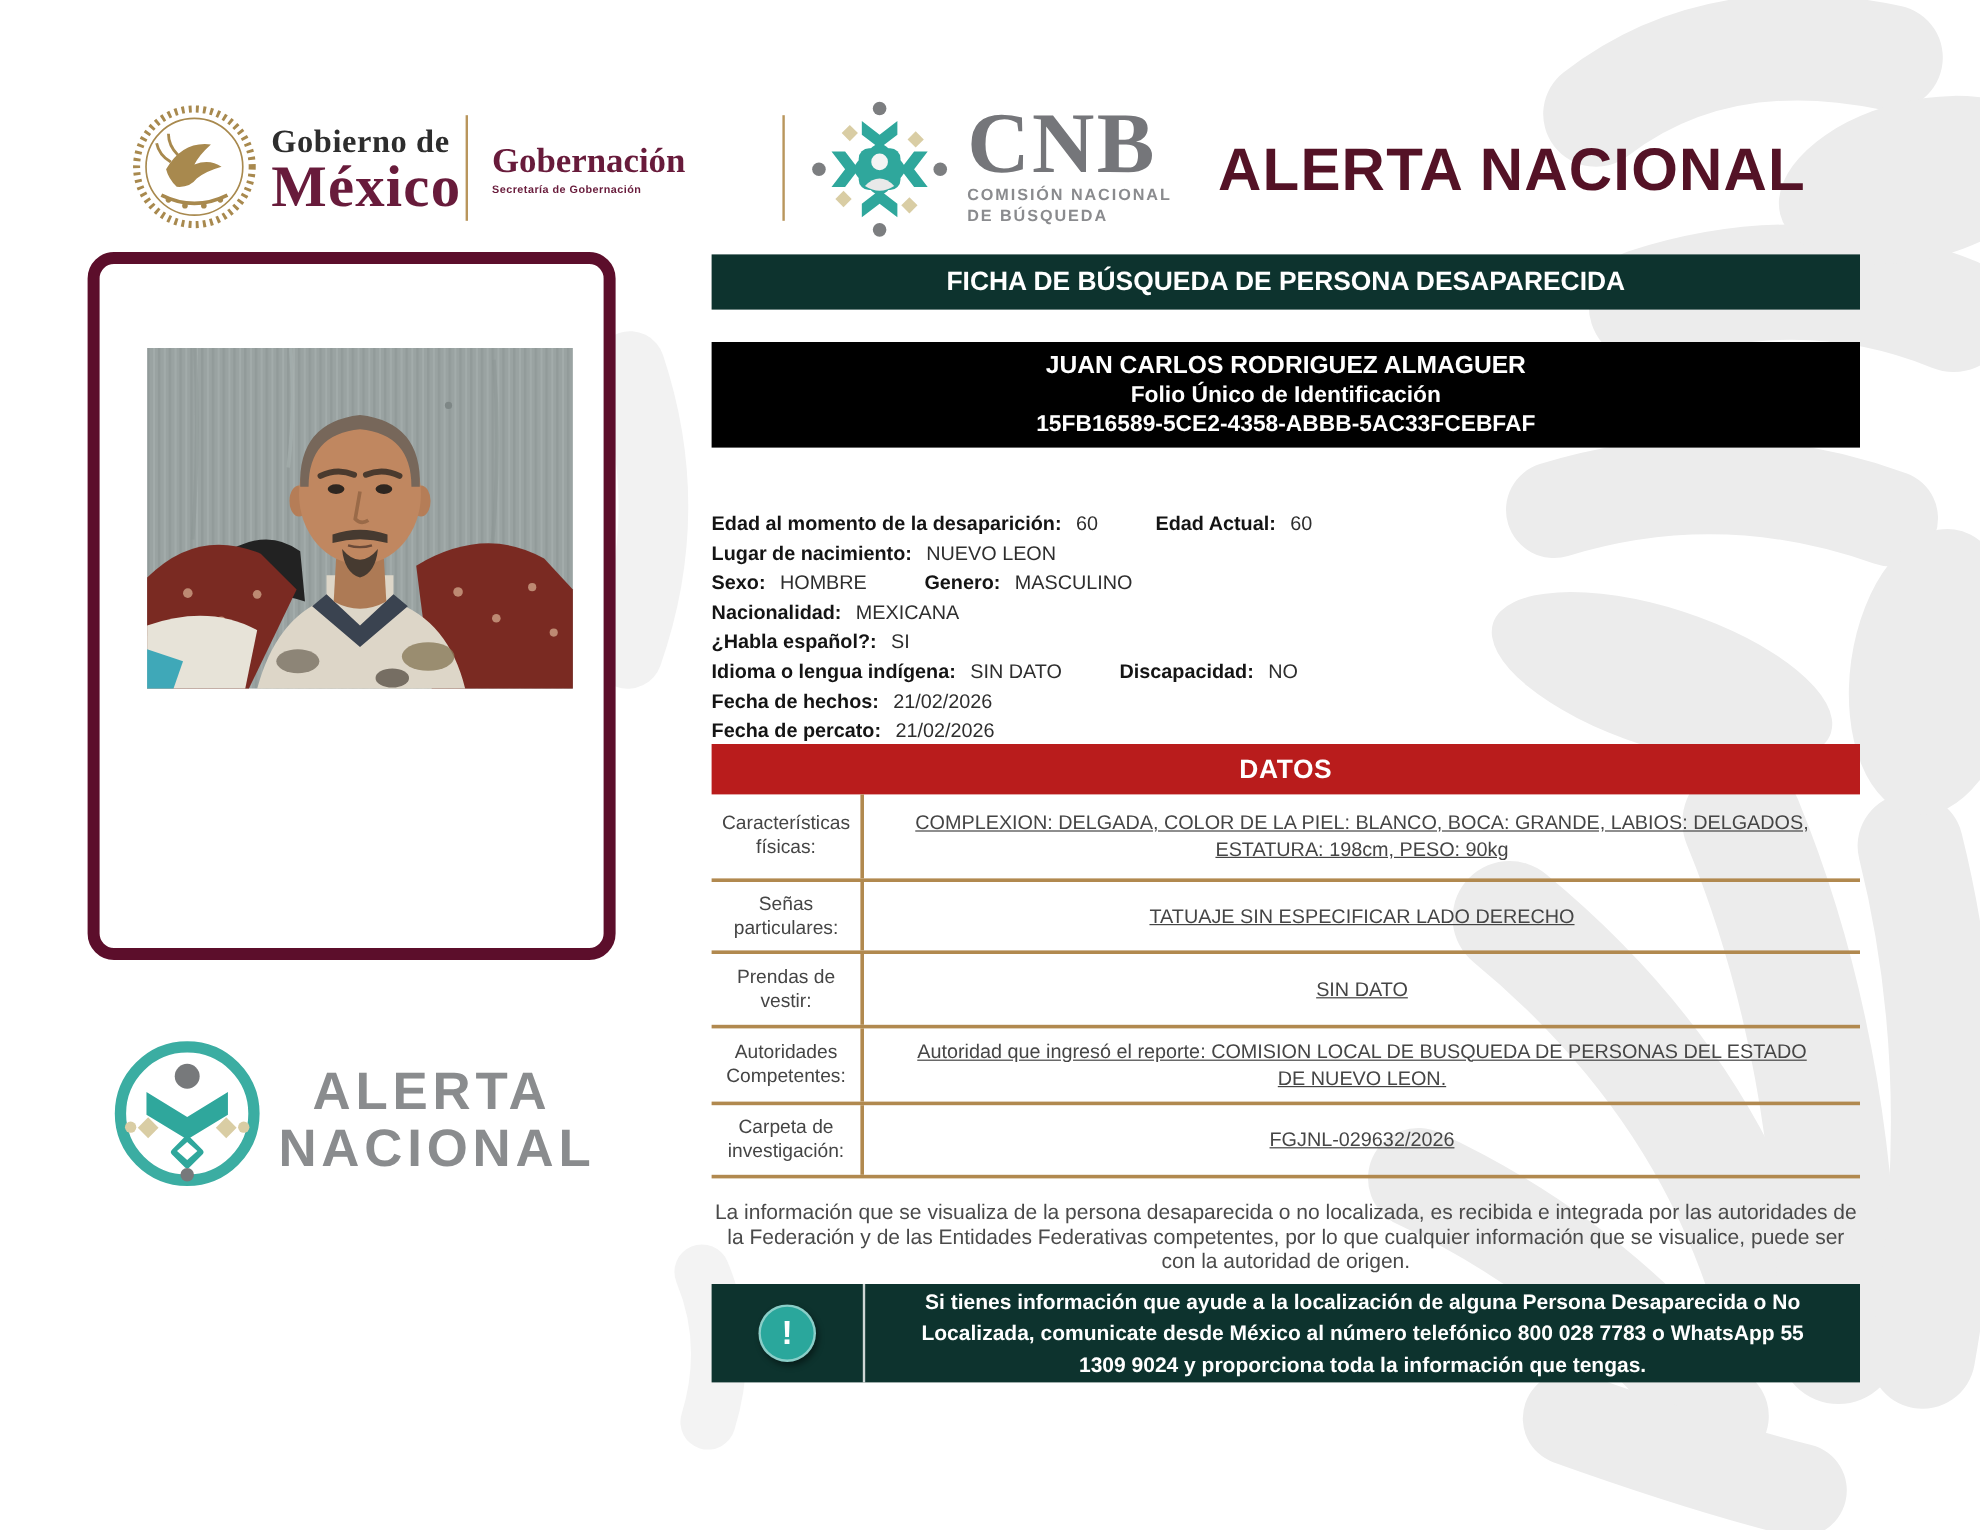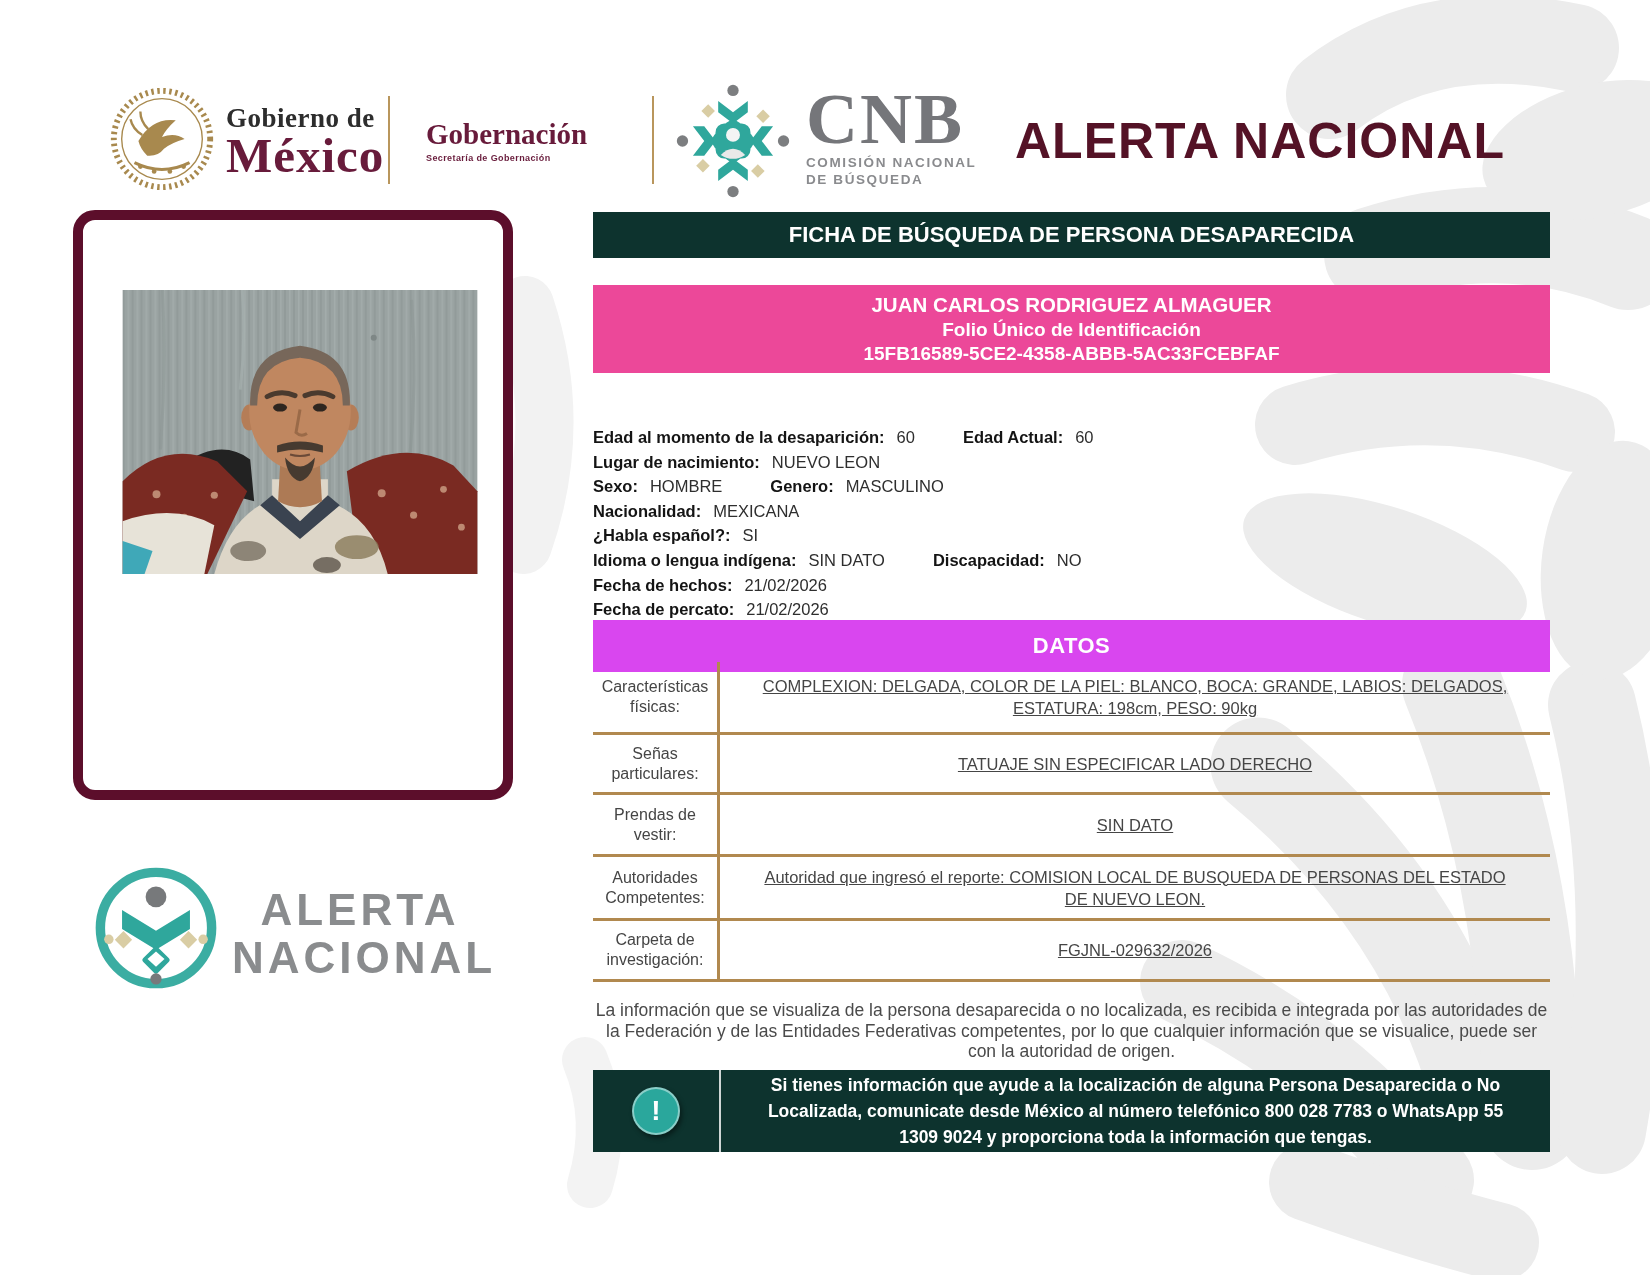--- a/index.html
+++ b/index.html
@@ -8,21 +8,21 @@
   .bg-watermark{position:absolute;left:0;top:0;z-index:0;}
   .layer{position:absolute;z-index:1;}
 
   
   .eagle{left:103px;top:80px;width:118px;height:118px;}
   .gob-text{left:226px;top:104px;}
   .gob-line1{font-family:"Liberation Serif",serif;font-weight:bold;font-size:27px;color:#2d2d2d;letter-spacing:.5px;line-height:28px;}
   .gob-line2{font-family:"Liberation Serif",serif;font-weight:bold;font-size:49px;color:#681b3b;line-height:47px;letter-spacing:1px;}
   .vdiv{width:2px;height:88px;background:#b9965c;top:96px;}
   .vdiv1{left:388px;} .vdiv2{left:652px;}
-  .gobernacion{left:426px;top:118px;width:230px;}
+  .gobernacion{left:410px;top:118px;width:230px;}
   .gobernacion .t1{font-family:"Liberation Serif",serif;font-weight:bold;font-size:29px;color:#681b3b;line-height:32px;}
   .gobernacion .t2{font-size:9px;font-weight:bold;color:#681b3b;letter-spacing:.4px;margin-top:3px;}
   .cnb-icon{left:672px;top:80px;width:122px;height:122px;}
   .cnb-text{left:806px;top:84px;width:330px;}
   .cnb-acronym{font-family:"Liberation Serif",serif;font-weight:bold;font-size:72px;color:#75767a;line-height:70px;letter-spacing:2px;}
   .cnb-sub{font-size:13.5px;font-weight:bold;color:#8a8b8e;letter-spacing:1.6px;line-height:17px;}
   .page-title{left:995px;top:112px;width:530px;text-align:center;
               font-size:50px;font-weight:bold;color:#541226;letter-spacing:1px;}
 
   
@@ -30,32 +30,32 @@
               border:10px solid #5c0e2b;border-radius:22px;box-sizing:border-box;}
   .photo{left:122px;top:290px;width:356px;height:284px;}
   .alerta-logo-circle{left:90px;top:862px;width:132px;height:132px;}
   .alerta-logo-text{left:232px;top:886px;width:256px;text-align:center;
       font-weight:bold;font-size:44px;color:#8a8c8e;letter-spacing:4px;line-height:48px;}
 
   
   .content-col{left:593px;width:957px;}
   .banner{display:flex;align-items:center;justify-content:center;color:#fff;font-weight:bold;box-sizing:border-box;}
   .ficha-banner{top:212px;height:46px;background:#0d332e;font-size:22px;}
-  .person-banner{top:285px;height:88px;background:#ec4899;flex-direction:column;justify-content:center;gap:2px;}
+  .person-banner{top:285px;height:88px;background:#000000;flex-direction:column;justify-content:center;gap:2px;}
   .person-banner .name{font-size:20.5px;font-weight:bold;}
   .person-banner .folio-label{font-size:19px;font-weight:bold;}
   .person-banner .folio{font-size:19px;font-weight:bold;}
 
   .fields{top:384px;}
   .field-row{display:flex;align-items:baseline;height:24.6px;font-size:16.5px;color:#2e2e2e;}
   .field-row b{color:#141414;font-weight:bold;}
   .field-row .val{margin-left:12px;margin-top:44px;}
   .field-row .pair2{margin-left:48px;}
 
-  .datos-banner{top:620px;height:52px;background:#d946ef;font-size:22px;letter-spacing:.5px;}
+  .datos-banner{top:620px;height:42px;background:#b91c1c;font-size:22px;letter-spacing:.5px;}
 
   .datos-table{top:662px;}
   .trow{display:flex;border-bottom:3px solid #b1894f;}
   .tlabel{width:127px;border-right:3px solid #b1894f;display:flex;align-items:center;justify-content:center;
           text-align:center;font-size:16px;color:#454545;line-height:20px;padding:4px 2px;box-sizing:border-box;}
   .tvalue{flex:1;display:flex;align-items:center;justify-content:center;text-align:center;
           font-size:16.5px;color:#454545;line-height:22px;padding:6px 34px;box-sizing:border-box;text-decoration:underline;}
   .h1r{min-height:70px;} .h2r{min-height:57px;} .h3r{min-height:59px;} .h4r{min-height:61px;} .h5r{min-height:58px;}
 
   .disclaimer{top:1000px;text-align:center;font-size:17.5px;line-height:20.5px;color:#4a4a4a;}

